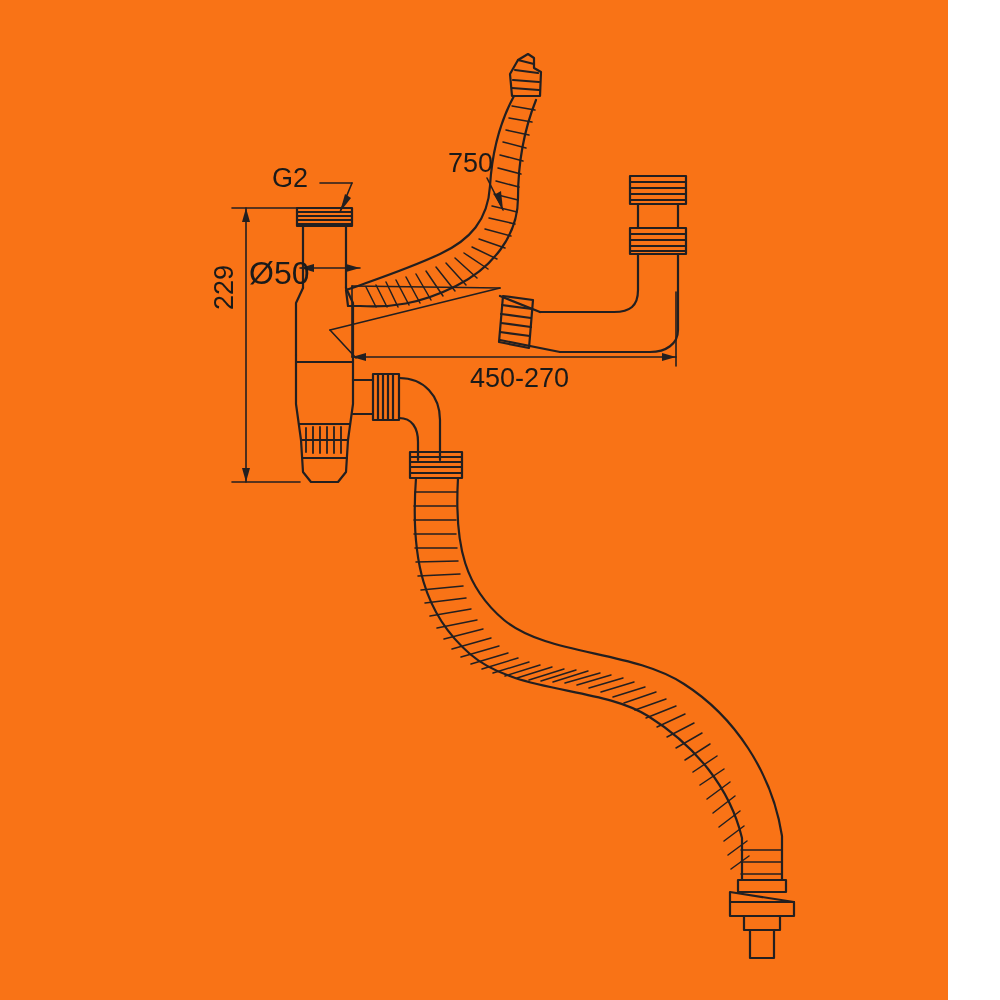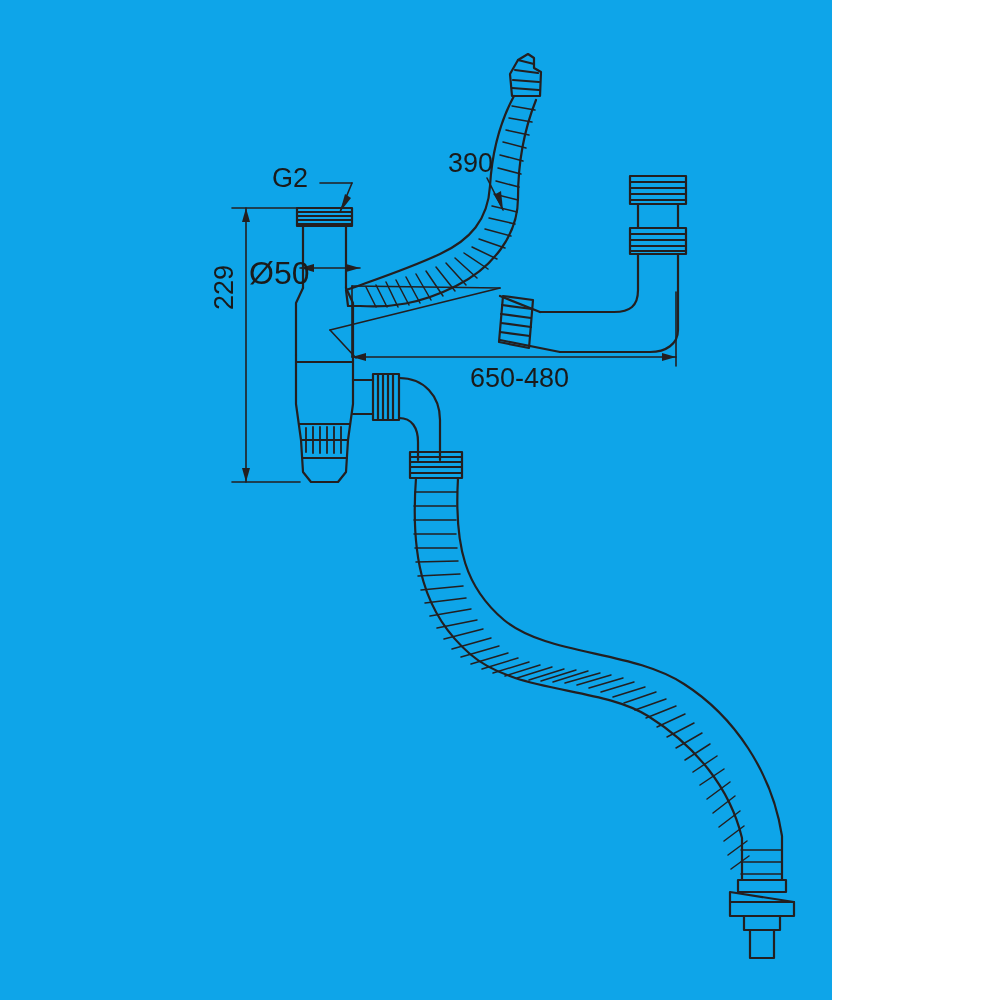--- a/index.html
+++ b/index.html
@@ -5,23 +5,23 @@
   html, body {
     margin: 0;
     padding: 0;
     background: #ffffff;
   }
   body {
     font-family: "Liberation Sans", sans-serif;
   }
   #page {
     position: relative;
-    width: 832px;
+    width: 948px;
     height: 1000px;
-    background: #0ea5e9;
+    background: #f97316;
     overflow: hidden;
   }
   #drawing {
     position: absolute;
     left: 0;
     top: 0;
     width: 1000px;
     height: 1000px;
   }
   .dim-label {
@@ -264,16 +264,16 @@
         <line x1="501" y1="323" x2="531" y2="327"></line>
         <line x1="500" y1="332" x2="530" y2="336"></line>
       </g>
 
     </g>
   </svg>
 
   <div class="dim-label dim-g2">G2</div>
   <div class="dim-label dim-d50">Ø50</div>
   <div class="dim-label dim-229">229</div>
-  <div class="dim-label dim-510">390</div>
-  <div class="dim-label dim-450">650-480</div>
+  <div class="dim-label dim-510">750</div>
+  <div class="dim-label dim-450">450-270</div>
 
 </div>
 
 </body></html>

